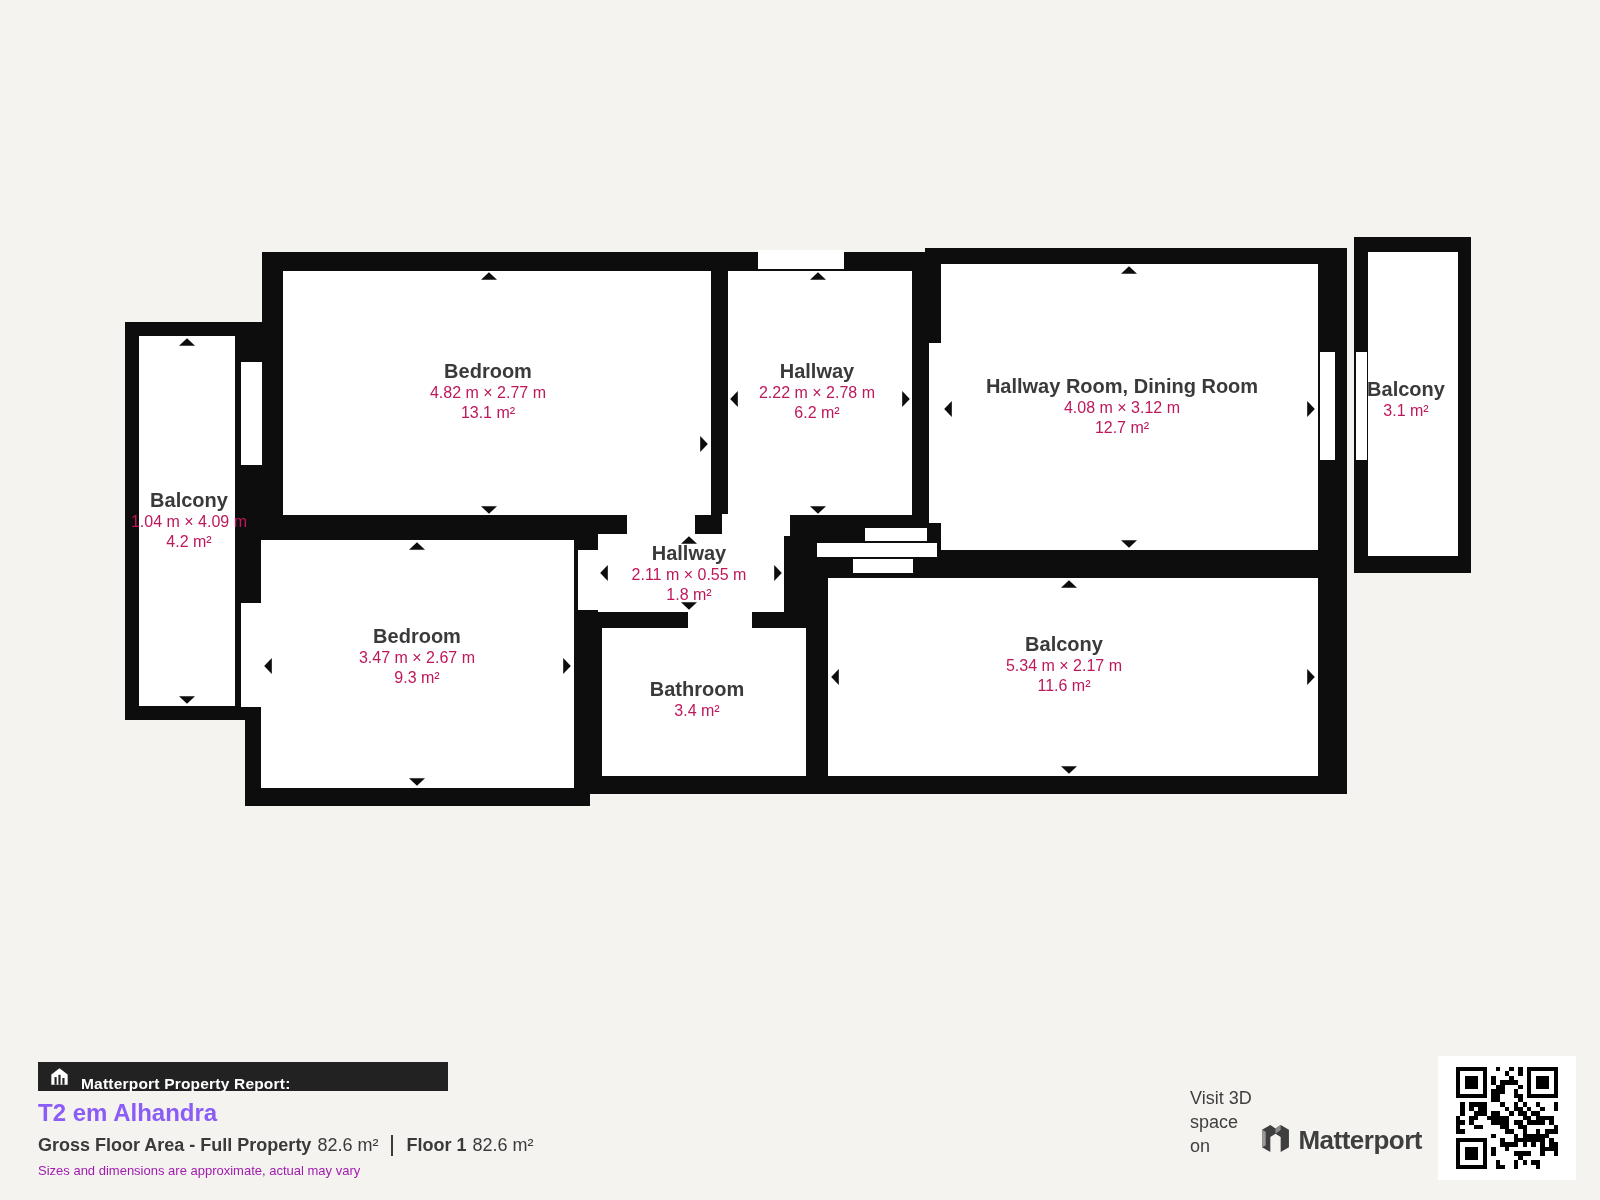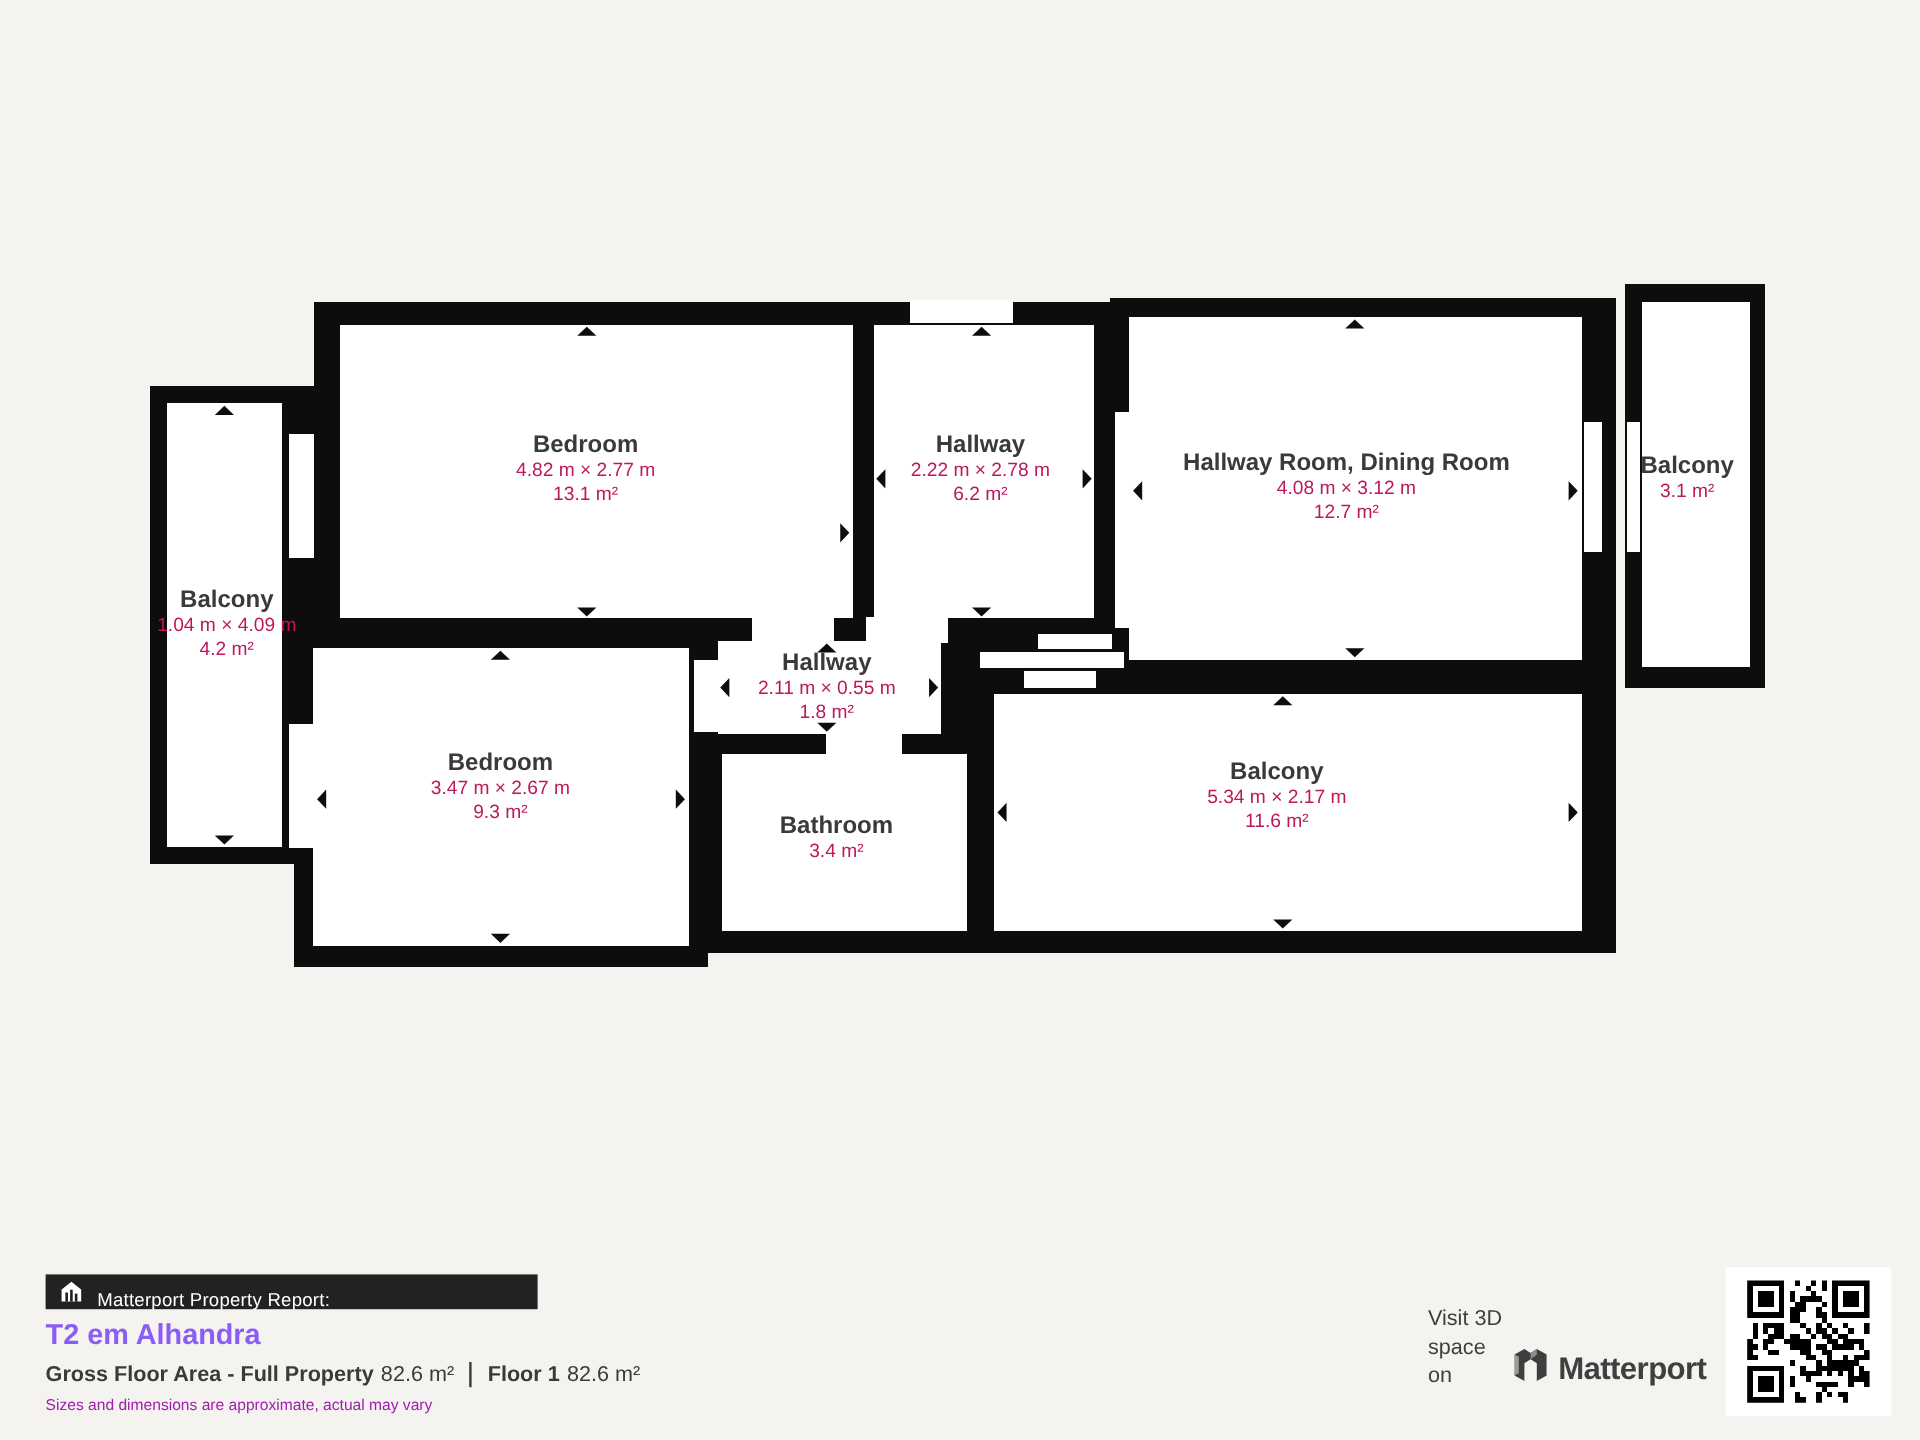--- a/index.html
+++ b/index.html
@@ -9,21 +9,21 @@
   }
   .plan-svg{position:absolute;left:0;top:0;z-index:1;}
   .room-label{position:absolute;transform:translate(-50%,-50%);text-align:center;white-space:nowrap;z-index:2;}
   .rname{font-size:20px;font-weight:bold;color:#3a3a3a;line-height:23px;}
   .rdim,.rarea{font-size:16px;color:#be185d;line-height:20px;}
   .report-bar{
     position:absolute;left:38px;top:1062px;width:410px;height:29px;background:#222;
     display:flex;align-items:center;z-index:3;
   }
   .report-bar .bar-icon{margin-left:12px;display:flex;align-items:center;}
-  .report-bar .bar-text{color:#fff;font-weight:normal;font-size:15.5px;margin-left:12px;letter-spacing:.2px;margin-top:14px;}
+  .report-bar .bar-text{color:#fff;font-weight:bold;font-size:15.5px;margin-left:12px;letter-spacing:.2px;margin-top:14px;}
   .prop-title{position:absolute;left:38px;top:1099px;font-size:24px;font-weight:bold;color:#8b5cf6;z-index:3;}
   .gross-line{position:absolute;left:38px;top:1135px;font-size:18px;color:#3a3a3a;z-index:3;display:flex;align-items:center;}
   .gross-line b{font-weight:bold;}
   .gross-line .val{margin-left:6px;font-weight:normal;}
   .vsep{display:inline-block;width:2px;height:21px;background:#3a3a3a;margin:0 13px;}
   .disclaimer{position:absolute;left:38px;top:1163px;font-size:13px;color:#a21caf;z-index:3;}
   .cta{position:absolute;left:1190px;top:1086px;width:232px;display:flex;flex-direction:row;align-items:flex-end;z-index:3;}
   .cta-line{font-size:18px;color:#3f3f3f;line-height:24px;}
   .brand-row{display:flex;align-items:center;gap:9px;margin-top:1px;}
   .brand-name{font-size:26px;font-weight:bold;color:#3f3f3f;letter-spacing:-0.5px;}

